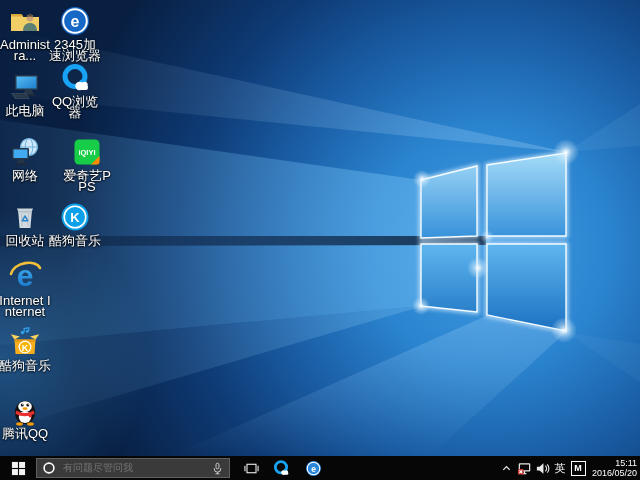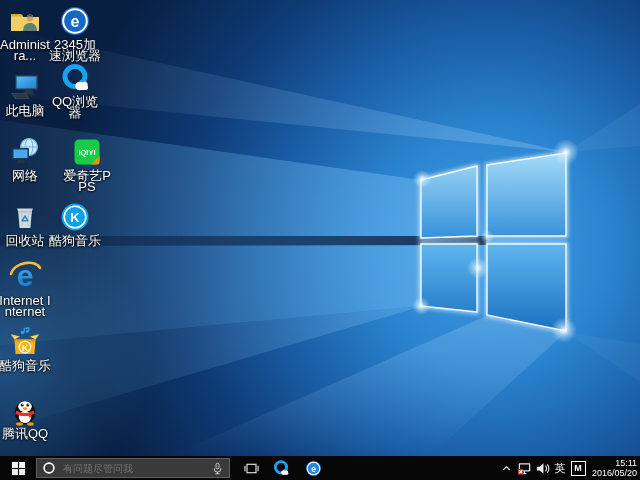--- a/index.html
+++ b/index.html
@@ -13,21 +13,21 @@
   .icon-label{margin-top:2px;max-width:52px;text-align:center;font-size:13px;line-height:11px;color:#fff;
               text-shadow:0 1px 2px rgba(0,0,0,.95),0 0 2px rgba(0,0,0,.8);word-break:break-all;}
   
   .taskbar{position:absolute;left:0;bottom:0;width:640px;height:24px;background:#060606;
            display:flex;align-items:center;z-index:5;}
   .tb-btn{height:24px;display:flex;align-items:center;justify-content:center;}
   .start{width:36px;}
   .searchbox{width:194px;height:20px;background:#3a3a3a;border:1px solid #5f5f5f;box-sizing:border-box;
              display:flex;align-items:center;padding:0 5px;margin-right:7px;}
   .searchbox input{flex:1;background:transparent;border:none;outline:none;color:#c9c9c9;
-                   font-size:10px;margin-left:5px;min-width:0;font-family:Liberation Serif, serif;}
+                   font-size:10px;margin-left:5px;min-width:0;font-family:Liberation Mono, monospace;}
   .taskview{width:28px;}
   .task-app{width:32px;}
   .tb-spacer{flex:1;}
   .tray-btn{width:18px;height:24px;display:flex;align-items:center;justify-content:center;}
   .ime-lang{color:#fff;font-size:11px;}
   .ime-mode{width:13px;height:13px;border:1px solid #fff;color:#fff;font-size:9px;font-weight:bold;
             display:flex;align-items:center;justify-content:center;line-height:1;}
   .clock{width:50px;text-align:right;color:#fff;font-size:9px;line-height:10px;padding-right:3px;}
 </style>
 </head>

